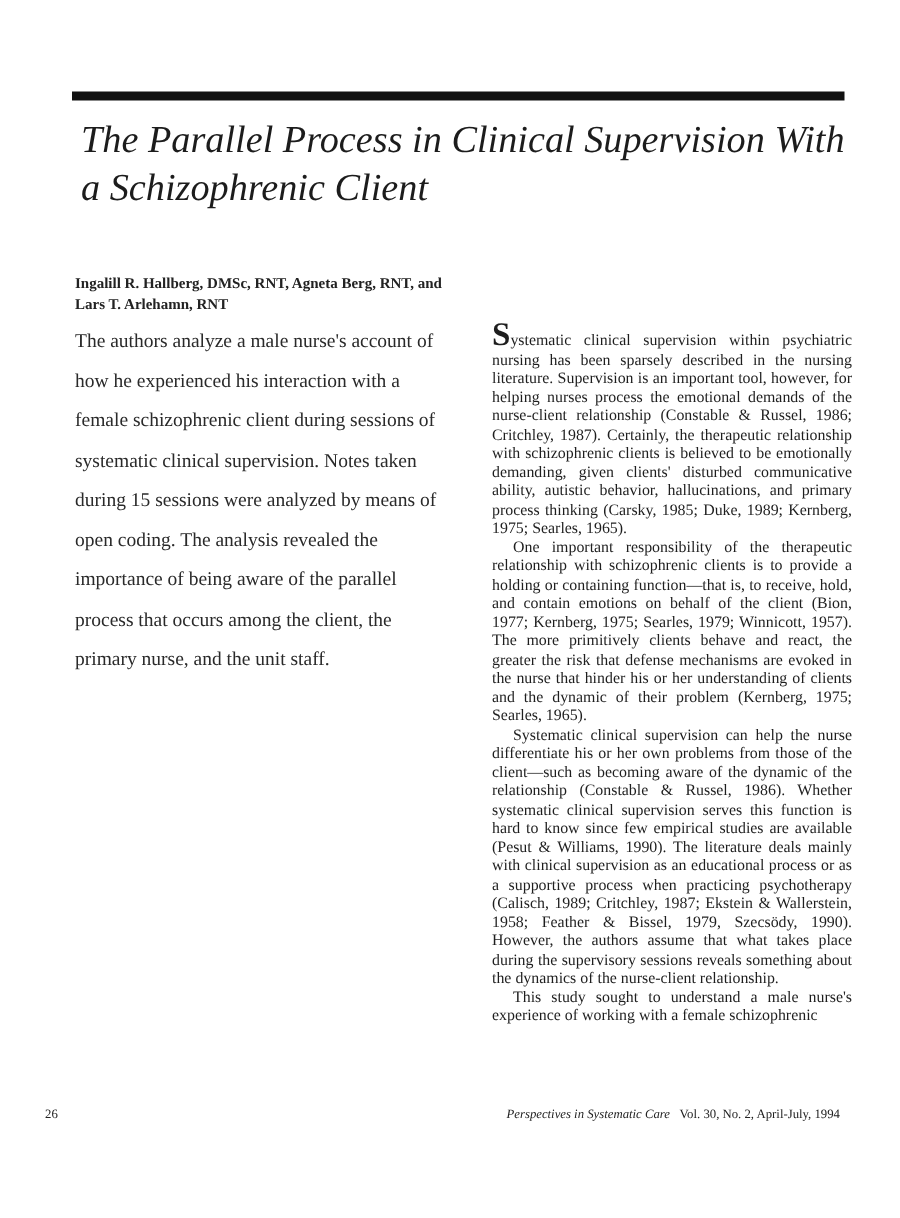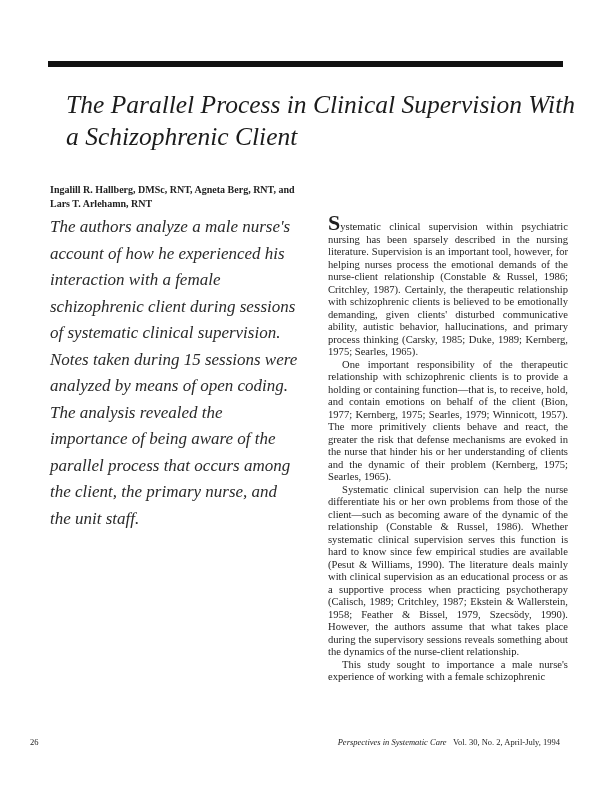--- a/index.html
+++ b/index.html
@@ -8,29 +8,29 @@
     color: #1a1a1a;
     font-family: "Liberation Serif", "DejaVu Serif", serif;
   }
   .rule {
     position: absolute; left: 48px; top: 61px; width: 515px; height: 6px;
     background: #111;
   }
   .title {
     position: absolute; left: 50px; top: 73px; width: 520px;
     font-style: italic; font-size: 25.5px; line-height: 32px;
-    color: #1c1c1c; margin: 16px; font-weight: normal;
+    color: #1c1c1c; margin: 4px; font-weight: normal;
   }
   .authors {
     position: absolute; left: 50px; top: 183px; width: 260px;
     font-size: 10px; line-height: 13.5px; font-weight: bold; color: #222;
   }
   .abstract {
     position: absolute; left: 50px; top: 214px; width: 250px;
-    font-style: italic; font-size: 17px; line-height: 26.5px; color: #2a2a2a;
+    font-size: 13px; line-height: 26.5px; color: #2a2a2a;
   }
   .abstract p { margin: 0; }
   .col-right {
     position: absolute; left: 328px; top: 216px; width: 240px;
     font-size: 10.6px; line-height: 12.5px; color: #1e1e1e;
     text-align: justify;
   }
   .col-right p { margin: 0; text-indent: 14px; }
   .col-right p.first { text-indent: 0; }
   .dropcap {
@@ -57,19 +57,19 @@
 <div class="authors">Ingalill R. Hallberg, DMSc, RNT, Agneta Berg, RNT, and Lars T. Arlehamn, RNT</div>
 
 <div class="abstract">
   <p>The authors analyze a male nurse's account of how he experienced his interaction with a female schizophrenic client during sessions of systematic clinical supervision. Notes taken during 15 sessions were analyzed by means of open coding. The analysis revealed the importance of being aware of the parallel process that occurs among the client, the primary nurse, and the unit staff.</p>
 </div>
 
 <div class="col-right">
   <p class="first"><span class="dropcap">S</span><span>ystematic clinical supervision within psychiatric nursing has been sparsely described in the nursing literature. Supervision is an important tool, however, for helping nurses process the emotional demands of the nurse-client relationship (Constable &amp; Russel, 1986; Critchley, 1987). Certainly, the therapeutic relationship with schizophrenic clients is believed to be emotionally demanding, given clients' disturbed communicative ability, autistic behavior, hallucinations, and primary process thinking (Carsky, 1985; Duke, 1989; Kernberg, 1975; Searles, 1965).</span></p>
   <p>One important responsibility of the therapeutic relationship with schizophrenic clients is to provide a holding or containing function—that is, to receive, hold, and contain emotions on behalf of the client (Bion, 1977; Kernberg, 1975; Searles, 1979; Winnicott, 1957). The more primitively clients behave and react, the greater the risk that defense mechanisms are evoked in the nurse that hinder his or her understanding of clients and the dynamic of their problem (Kernberg, 1975; Searles, 1965).</p>
   <p>Systematic clinical supervision can help the nurse differentiate his or her own problems from those of the client—such as becoming aware of the dynamic of the relationship (Constable &amp; Russel, 1986). Whether systematic clinical supervision serves this function is hard to know since few empirical studies are available (Pesut &amp; Williams, 1990). The literature deals mainly with clinical supervision as an educational process or as a supportive process when practicing psychotherapy (Calisch, 1989; Critchley, 1987; Ekstein &amp; Wallerstein, 1958; Feather &amp; Bissel, 1979, Szecsödy, 1990). However, the authors assume that what takes place during the supervisory sessions reveals something about the dynamics of the nurse-client relationship.</p>
-  <p>This study sought to importance a male nurse's experience of working with a female schizophrenic</p>
+  <p>This study sought to understand a male nurse's experience of working with a female schizophrenic</p>
 </div>
 
 <div class="footer">
   <span class="page-number">26</span>
   <span class="journal-info"><span class="jname">Perspectives in Systematic Care</span>&nbsp;&nbsp;&nbsp;<span>Vol. 30, No. 2, April-July, 1994</span></span>
 </div>
 
 </body></html>

